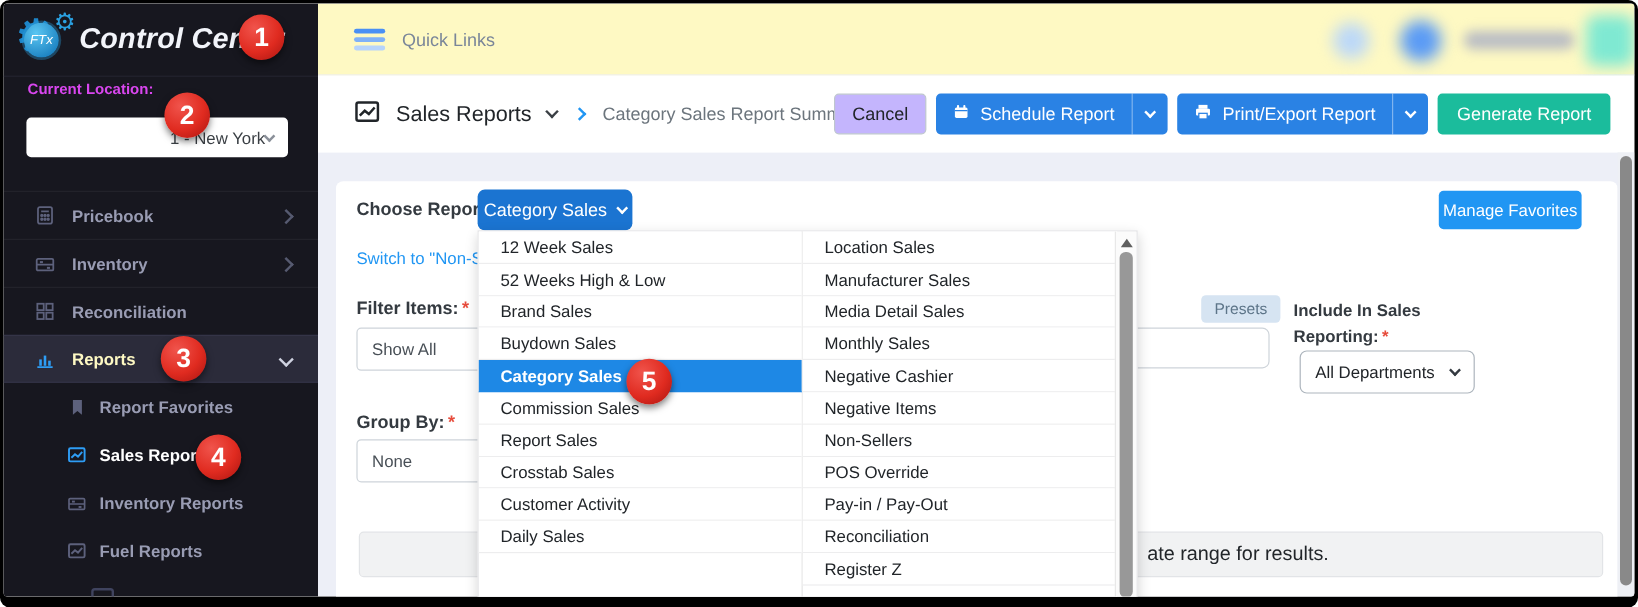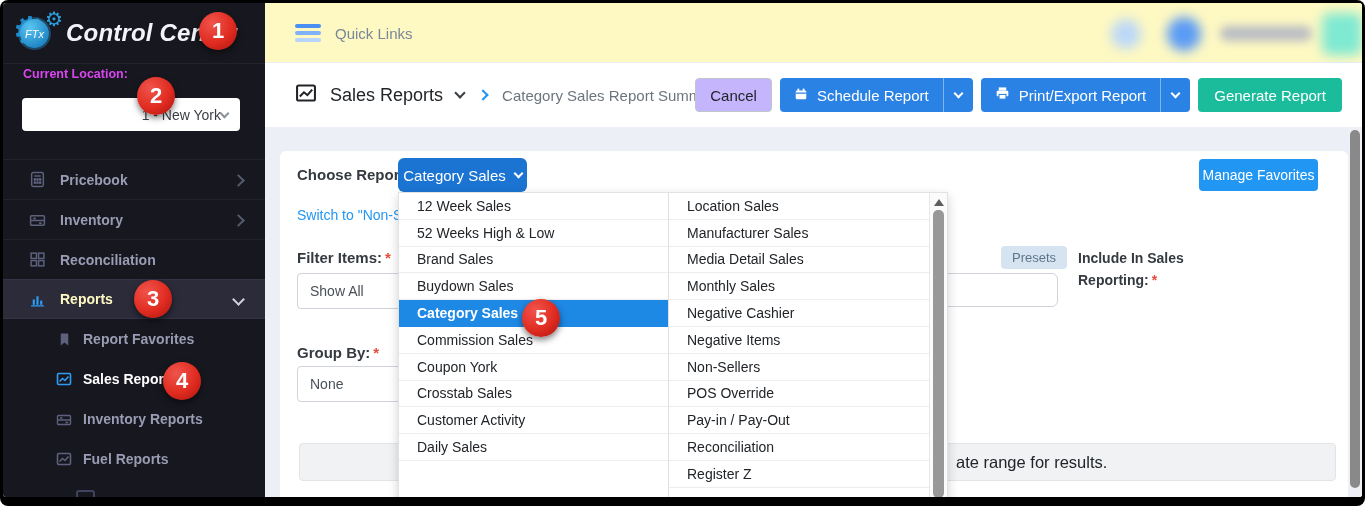--- a/index.html
+++ b/index.html
@@ -321,36 +321,40 @@
         <span class="chev down"></span>
       </div>
 
       <div class="ghost-input"></div>
       <div class="presets-btn">Presets</div>
 
       <div class="include-lbl">
         <span>Include In Sales</span><br>
         <span>Reporting:</span><span class="req">*</span>
       </div>
+      <div class="sel dept-sel">
+        <span>All Departments</span>
+        <span class="chev down"></span>
+      </div>
 
       <div class="msg-box">
         <span class="msg-text">ate range for results.</span>
       </div>
     </div>
   </div>
 
   <div class="dropdown">
     <div class="dd-col left">
       <div class="dd-row">12 Week Sales</div>
       <div class="dd-row">52 Weeks High &amp; Low</div>
       <div class="dd-row">Brand Sales</div>
       <div class="dd-row">Buydown Sales</div>
       <div class="dd-row selected">Category Sales</div>
       <div class="dd-row">Commission Sales</div>
-      <div class="dd-row">Coupon York</div>
+      <div class="dd-row">Report Sales</div>
       <div class="dd-row">Crosstab Sales</div>
       <div class="dd-row">Customer Activity</div>
       <div class="dd-row">Daily Sales</div>
     </div>
     <div class="dd-col right">
       <div class="dd-row">Location Sales</div>
       <div class="dd-row">Manufacturer Sales</div>
       <div class="dd-row">Media Detail Sales</div>
       <div class="dd-row">Monthly Sales</div>
       <div class="dd-row">Negative Cashier</div>

